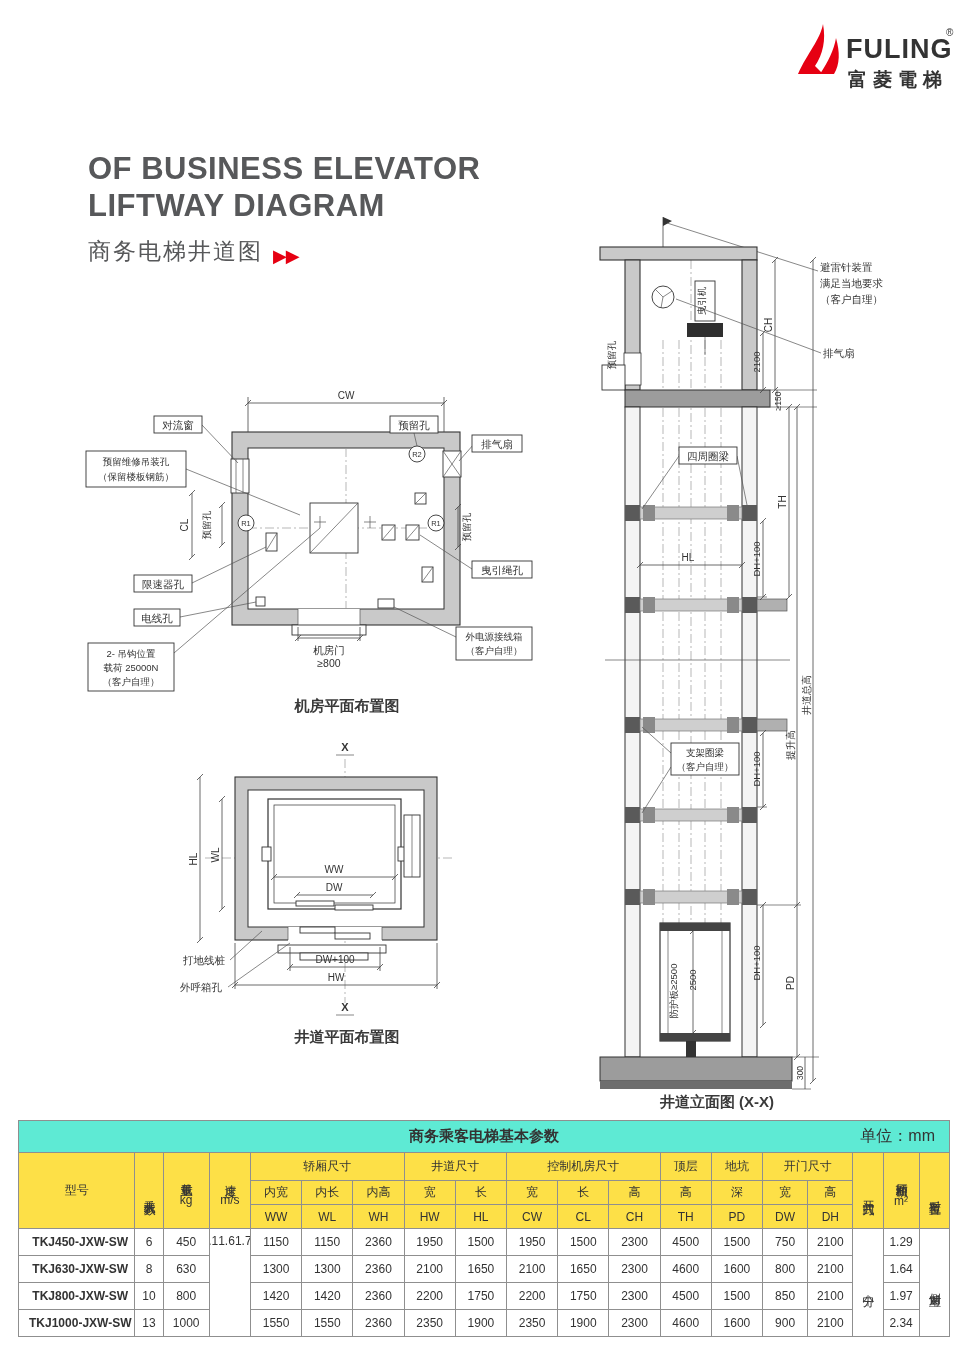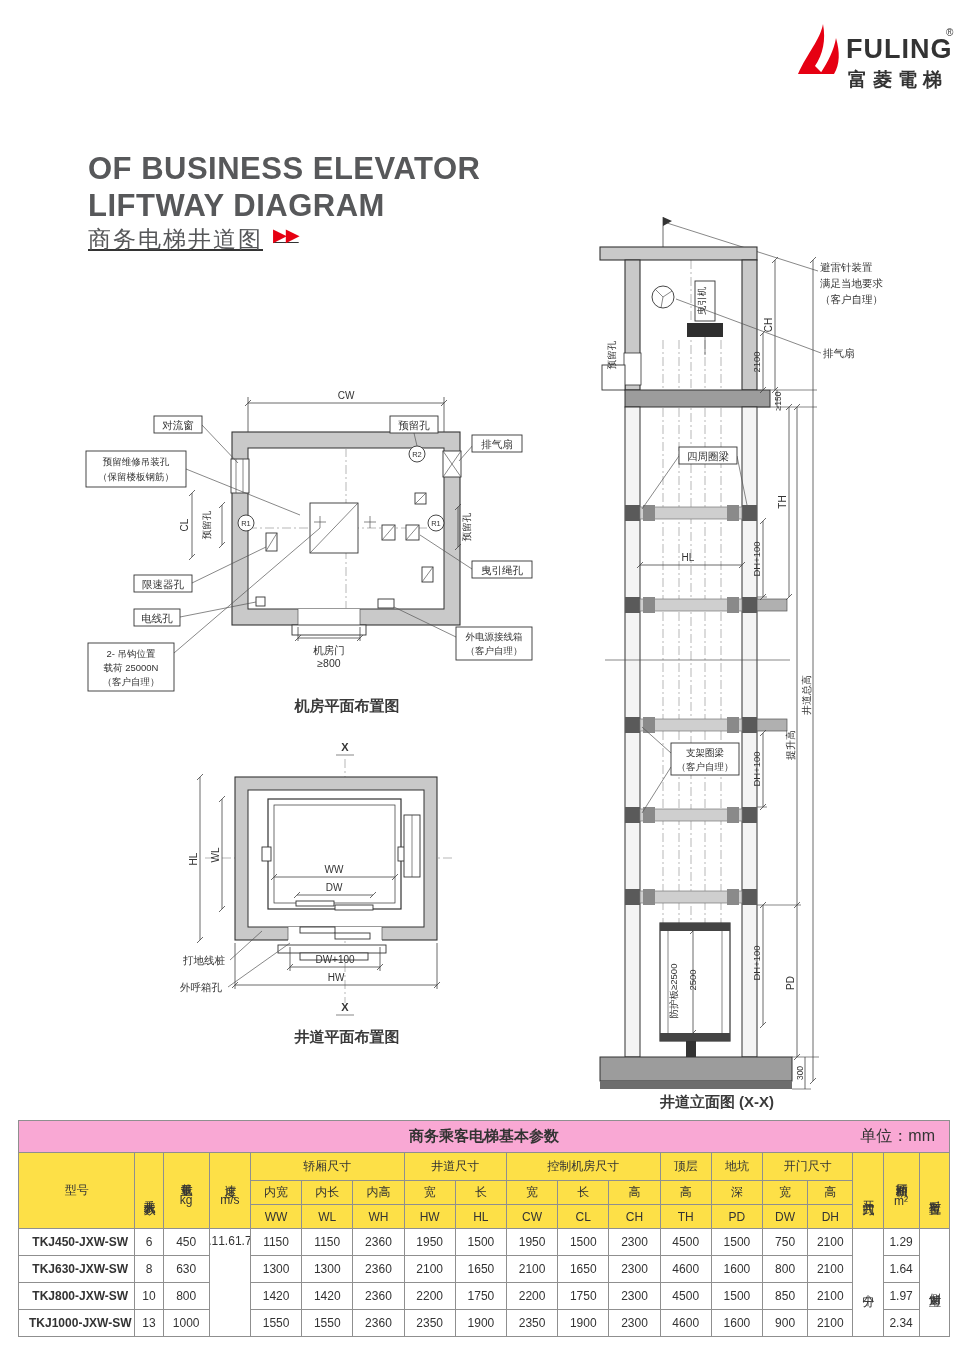--- a/index.html
+++ b/index.html
@@ -2,39 +2,39 @@
 <html><head>
 <meta charset="utf-8">
 <style>
   * { margin:0; padding:0; box-sizing:border-box; }
   html,body { background:#fff; }
   body { font-family:"Liberation Sans","DejaVu Sans",sans-serif; color:#333; }
   .page { position:relative; width:968px; height:1363px; background:#fff; overflow:hidden;border-radius:10px; }
   .abs { position:absolute; }
 
   .title-en { font-size:31px; font-weight:bold; color:#57585a; line-height:37px; letter-spacing:.5px; }
-  .title-cn-row { display:flex; align-items:flex-start;text-decoration:underline; }
+  .title-cn-row { margin-top:12px; display:flex; align-items:flex-end; }
   .title-cn { font-size:23px; color:#57585a; letter-spacing:2px; }
   .arrows { color:#e60012; font-size:18px; margin-left:10px; letter-spacing:-1px; }
 
   svg text { font-family:"Liberation Sans","DejaVu Sans",sans-serif; fill:#333; }
   .lbl  { font-size:10.5px; }
   .sm   { font-size:9.5px; }
   .dimtxt { font-size:10px; }
   .cap  { font-size:15px; font-weight:bold; fill:#3a3a3a; }
   .box  { fill:#fff; stroke:#333; stroke-width:.9; }
   .dim  { stroke:#444; stroke-width:.8; fill:none; }
   .thin { stroke:#555; stroke-width:.7; fill:none; }
   .cl   { stroke:#999; stroke-width:.7; stroke-dasharray:9 3 2 3; fill:none; }
   .wall { fill:#c9c9c9; stroke:#333; stroke-width:1.1; }
   .inner{ fill:#fff; stroke:#333; stroke-width:1; }
   .hole { fill:#fff; stroke:#333; stroke-width:.9; }
 
   .table-wrap { position:absolute; left:18px; top:1120px; width:932px; }
-  .table-title { height:32px; background:#f9a8d4; border:1px solid #8f8f8f; border-bottom:none;
+  .table-title { height:32px; background:#5eead4; border:1px solid #8f8f8f; border-bottom:none;
                  position:relative; display:flex; align-items:center; }
   .table-title .tt { position:absolute; left:0; right:0; text-align:center; font-size:15px; font-weight:bold; color:#333; }
   .table-title .unit { margin-left:auto; padding-right:14px; font-size:16px; color:#333; z-index:1; }
   table.params { border-collapse:collapse; table-layout:fixed; width:932px; font-size:12px; }
   table.params th, table.params td { border:1px solid #8f8f8f; text-align:center; padding:1px 0; overflow:hidden; }
   table.params th { background:#fde047; font-weight:normal; }
   table.params thead tr.r1 { height:28px; } table.params thead tr.r2 { height:24px;padding-left:36px; } table.params thead tr.r3 { height:24px; }
   table.params tbody tr { height:27px; background:#fff; }
   td.model { text-align:center; padding-left:7px !important; font-weight:bold; }
   .vert { writing-mode:vertical-rl; text-orientation:upright; letter-spacing:1px; display:inline-block; line-height:1.1; }

